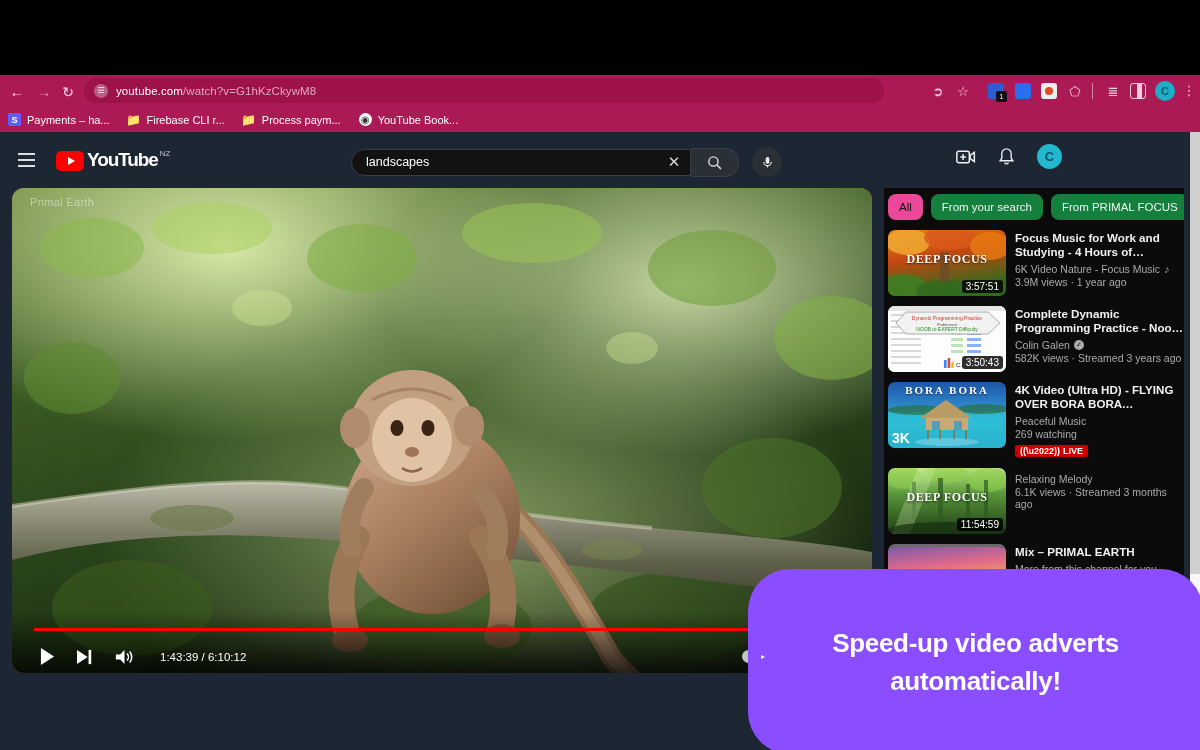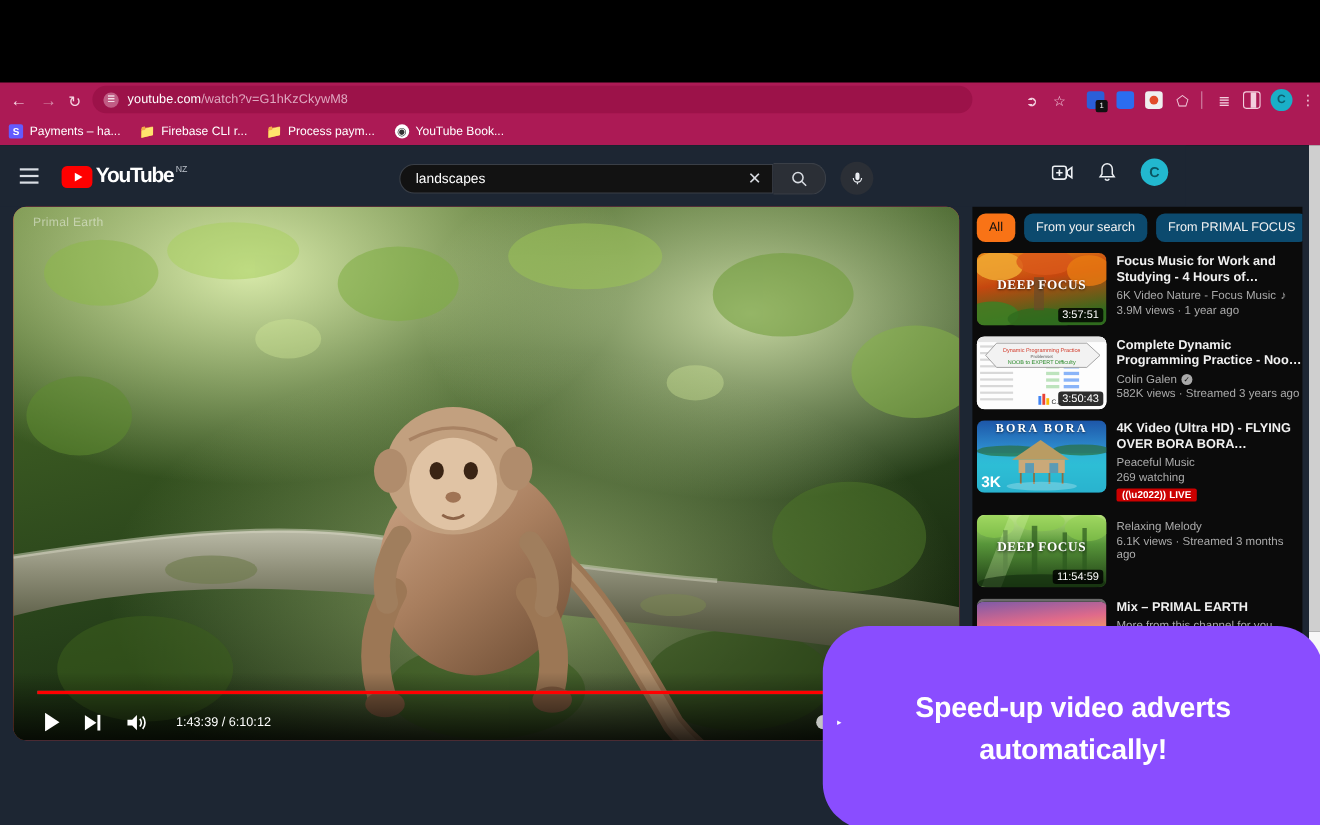--- a/index.html
+++ b/index.html
@@ -89,21 +89,21 @@
   .hamburger span { display:block; height:2px; width:17px; background:#d9dde4; margin:0 auto; }
   .yt-logo { margin-left:18px; display:flex; align-items:flex-start; cursor:pointer; }
   .yt-play { width:28px; height:20px; background:#ff0000; border-radius:5px;
              display:flex; align-items:center; justify-content:center; margin-top:1px; }
   .yt-play .tri { width:0;height:0;border-left:7px solid #fff;
                   border-top:4.5px solid transparent;border-bottom:4.5px solid transparent;
                   margin-left:2px; }
   .yt-word { color:#fff; font-size:19px; font-weight:bold; letter-spacing:-1.1px; margin-left:3px; line-height:20px; }
   .yt-cc { color:#c0c6cf; font-size:8px; margin-left:2px; margin-top:-1px; }
 
-  .search-wrap { position:absolute; left:363px; top:15px; display:flex; align-items:center;justify-content:center; }
+  .search-wrap { position:absolute; left:351px; top:15px; display:flex; align-items:center;justify-content:center; }
   .search-box { width:340px; height:27px; background:#121212; border:1px solid #3a3f47;
                 border-radius:14px 0 0 14px; display:flex; align-items:center;
                 padding:0 0 0 14px; }
   .search-text { font-size:12.5px; color:#ffffff; flex:1; }
   .search-clear { width:32px; text-align:center; color:#d6d9de; font-size:15px; cursor:pointer; }
   .search-btn { width:48px; height:29px; background:#2b2f36; border:1px solid #3a3f47;
                 border-left:none; border-radius:0 14px 14px 0;
                 display:flex; align-items:center; justify-content:center; cursor:pointer; }
   .mic-btn { width:30px; height:30px; border-radius:50%; background:#2b2f36; margin-left:13px;
              display:flex; align-items:center; justify-content:center; cursor:pointer; }
@@ -133,23 +133,23 @@
                      position:relative; cursor:pointer; }
   .autoplay-toggle::after { content:''; position:absolute; right:1px; top:1px; width:11px; height:11px;
                             border-radius:50%; background:#4a4a4a; }
   .autoplay-toggle::before { content:''; position:absolute; right:4px; top:4.5px;
                              width:0;height:0;border-left:4px solid #fff;
                              border-top:2.5px solid transparent;border-bottom:2.5px solid transparent; z-index:2;}
 
   
   .sidebar { position:absolute; left:884px; top:56px; width:300px; height:500px; overflow:hidden; background:#0b0b0b; }
   .chips { display:flex; align-items:center; gap:8px; padding:6px 0 10px 4px; }
-  .chip { height:26px; padding:0 11px; border-radius:8px; background:#0c4a6e; color:#f1f1f1;
+  .chip { height:26px; padding:0 11px; border-radius:8px; background:#15803d; color:#f1f1f1;
           font-size:11.5px; display:flex; align-items:center; white-space:nowrap; cursor:pointer; }
-  .chip.active { background:#f97316; color:#0f0f0f; font-weight:500; }
+  .chip.active { background:#ec4899; color:#0f0f0f; font-weight:500; }
 
   .vrow { display:flex; gap:9px; margin-bottom:10px; padding-left:4px; cursor:pointer; }
   .thumb { width:118px; height:66px; border-radius:7px; position:relative; overflow:hidden; flex:0 0 auto; }
   .dur { position:absolute; right:3px; bottom:3px; background:rgba(0,0,0,.82); color:#fff;
          font-size:10px; padding:1px 4px; border-radius:3px; font-weight:500; }
   .badge-4k { position:absolute; left:4px; bottom:3px; color:#fff; font-size:14px; font-weight:bold; line-height:1; }
   .vmeta { flex:1; min-width:0; padding-top:1px; }
   .vtitle { font-size:11.6px; line-height:14px; color:#f1f1f1; font-weight:bold;
             display:-webkit-box; -webkit-line-clamp:2; -webkit-box-orient:vertical; overflow:hidden; }
   .vchan { font-size:10.5px; color:#aaa; margin-top:4px; display:flex; align-items:center; gap:4px; }

